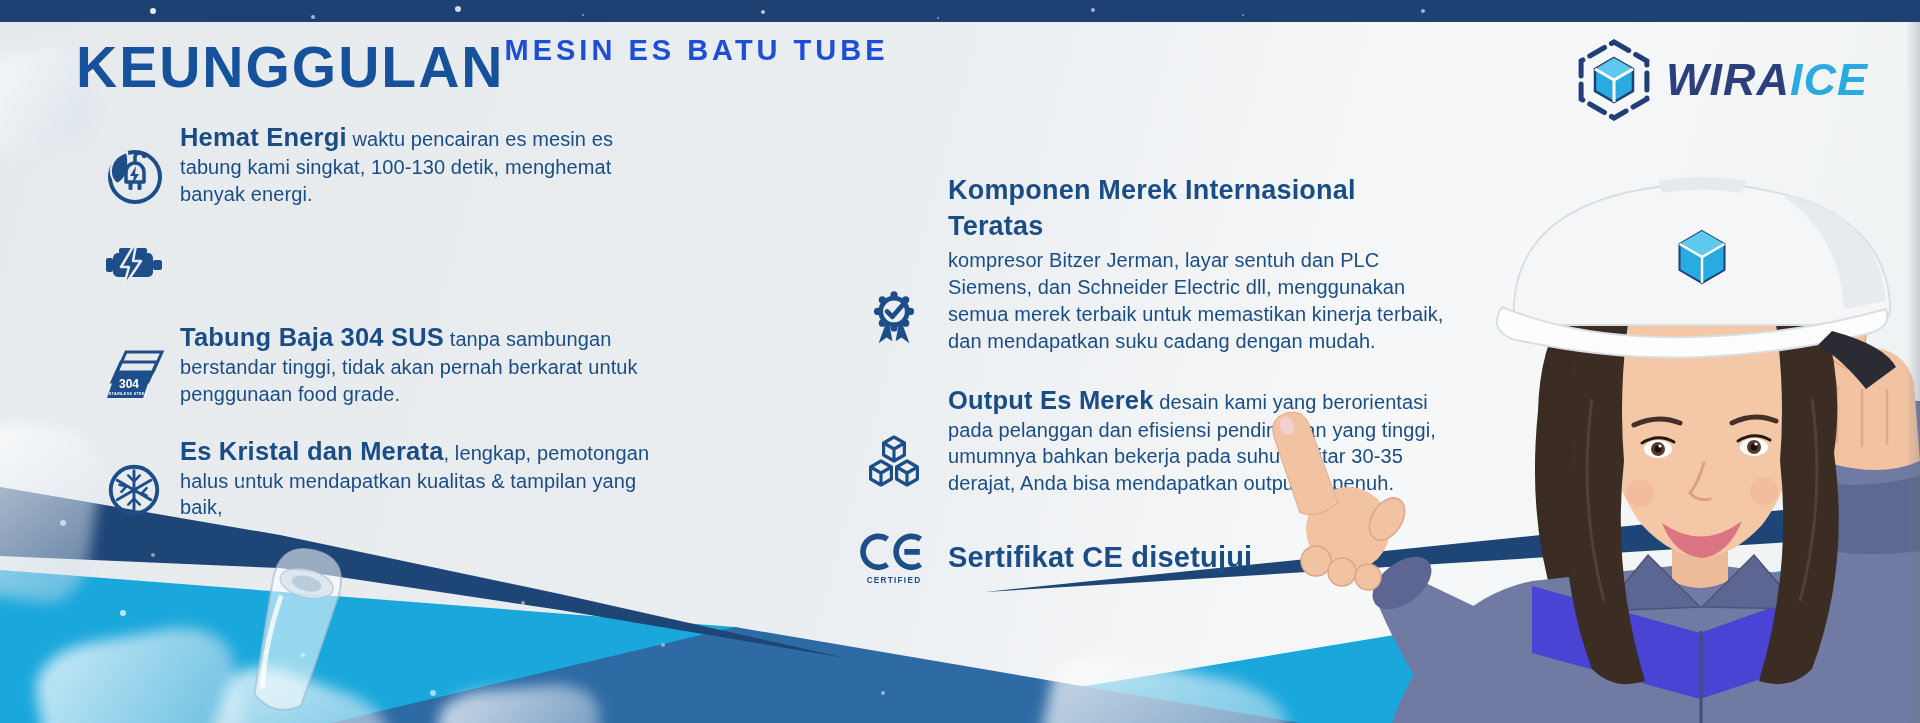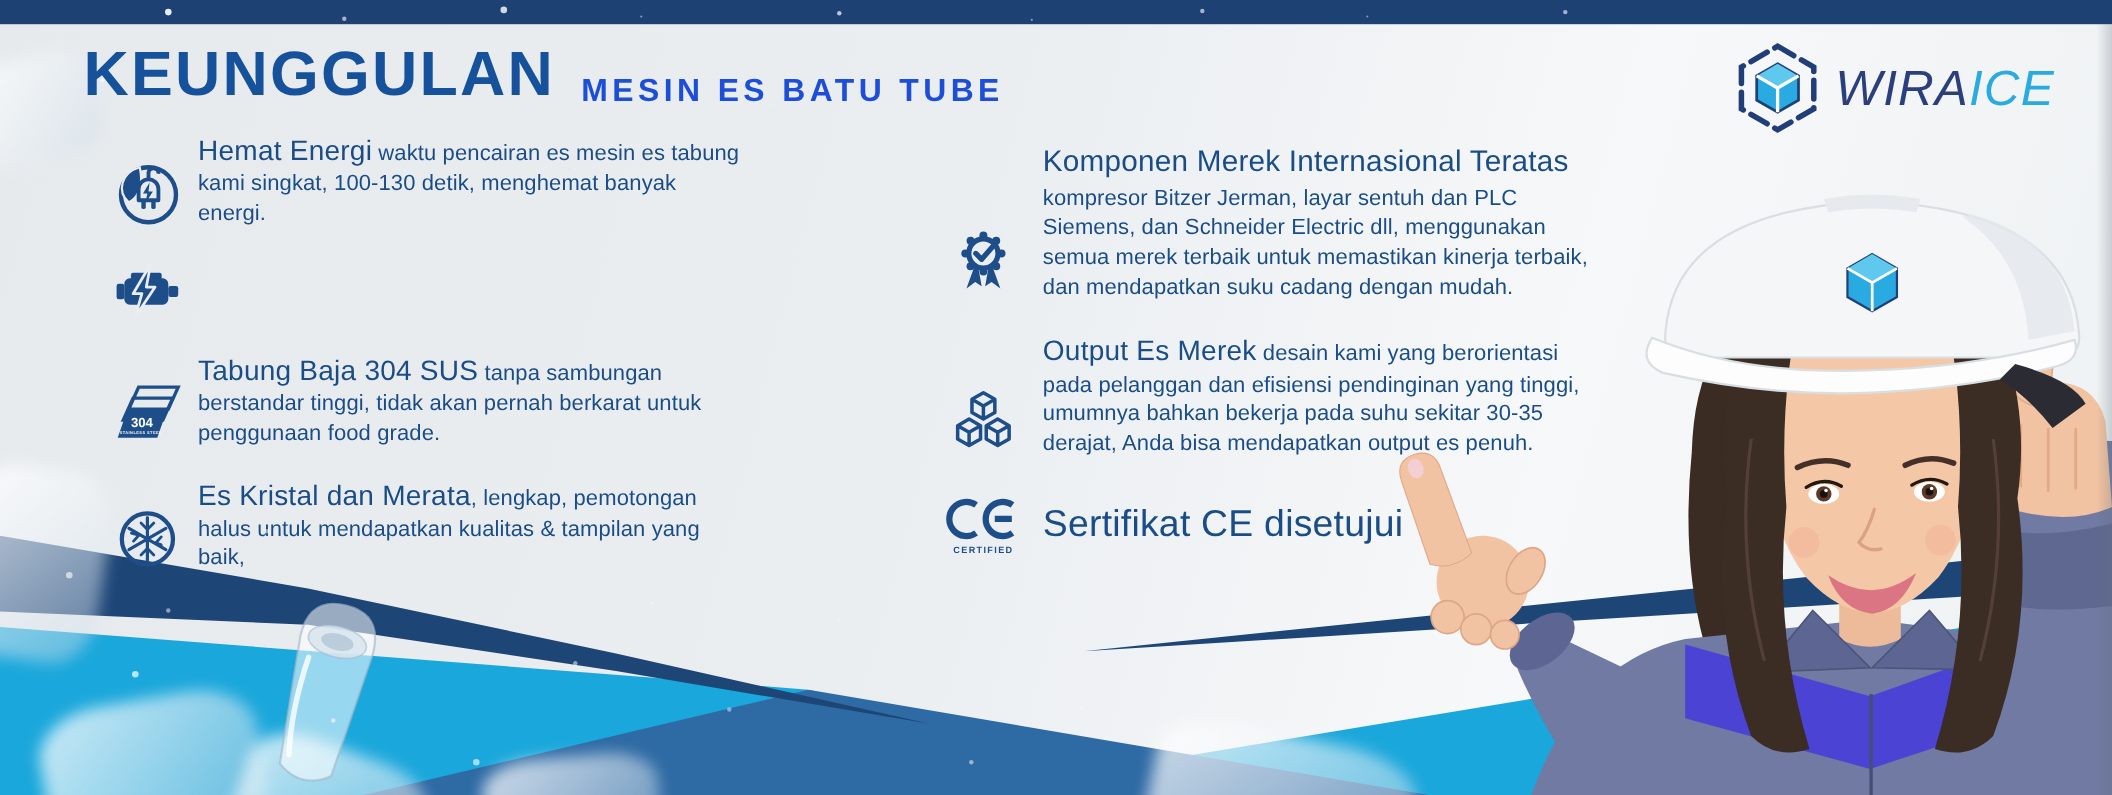--- a/index.html
+++ b/index.html
@@ -7,39 +7,39 @@
     width:1920px;height:723px;position:relative;overflow:hidden;
     font-family:"Liberation Sans",sans-serif;
     background:linear-gradient(105deg,#e6eaed 0%,#ebeef1 45%,#f6f8f9 72%,#eef1f3 100%);
   }
   .abs{position:absolute;}
   
   .topbar{left:0;top:0;width:1920px;height:22px;background:#1e4173;z-index:4;}
   .edge-shade{right:0;top:22px;width:14px;height:701px;z-index:7;
     background:linear-gradient(to left,rgba(100,112,124,.28),rgba(100,112,124,0));}
   
-  .title-wrap{left:76px;top:34px;display:flex;align-items:flex-end;gap:24px;z-index:5;}
+  .title-wrap{left:76px;top:34px;display:flex;align-items:flex-start;z-index:5;}
   .title-main{font-size:57px;font-weight:800;color:#15529b;letter-spacing:2px;}
   .title-sub{font-size:29px;font-weight:700;color:#1d4ed8;letter-spacing:4px;}
   
   .brand{right:52px;top:38px;display:flex;align-items:center;gap:10px;z-index:5;}
-  .brand-text{font-size:45px;font-weight:400;font-style:italic;letter-spacing:1px;color:#2b3f7d;}
+  .brand-text{font-size:45px;font-weight:700;font-style:italic;letter-spacing:1px;color:#2b3f7d;}
   .brand-text .ice{color:#29abe2;}
   
   .col{position:absolute;display:flex;flex-direction:column;z-index:5;}
   .col-left{left:100px;top:120px;width:580px;gap:26px;}
   .col-right{left:852px;top:128px;width:600px;gap:28px;}
   .feature{display:flex;gap:12px;}
   .f-icon{flex:0 0 68px;display:flex;justify-content:center;align-items:flex-end;padding-top:2px;}
   .col-right .f-icon{flex:0 0 84px;}
   .f-text{margin:0;color:#1a4d86;font-size:20px;line-height:1.34;font-weight:400;letter-spacing:.1px;}
-  .f-head{font-size:25.5px;font-weight:400;letter-spacing:.2px;}
+  .f-head{font-size:25.5px;font-weight:700;letter-spacing:.2px;margin-top:44px;}
   .f-head.block{display:block;margin-bottom:3px;font-size:27px;}
   .feature-ce{align-items:center;}
-  .ce-head{font-size:34px;}
+  .ce-head{font-size:29px;}
   .ic{stroke:#1d4e89;}
   svg text{font-family:"Liberation Sans",sans-serif;}
   
   .shape{position:absolute;left:0;top:0;width:1920px;height:723px;}
   .cyan-left{background:#1aa7db;clip-path:polygon(0px 570px,735px 627px,1120px 723px,0px 723px);z-index:1;}
   .mid-blue{background:#2e6aa4;clip-path:polygon(735px 627px,1300px 723px,330px 723px);z-index:2;}
   .navy-left{background:#1d4576;clip-path:polygon(0px 487px,280px 535px,560px 594px,845px 658px,560px 610px,280px 568px,0px 556px);z-index:2;}
   .cyan-right{background:#1aa7db;clip-path:polygon(862px 723px,1920px 548px,1920px 723px);z-index:1;}
   .navy-right{background:#1d4576;clip-path:polygon(985px 592px,1920px 496px,1920px 534px);z-index:1;}
   

